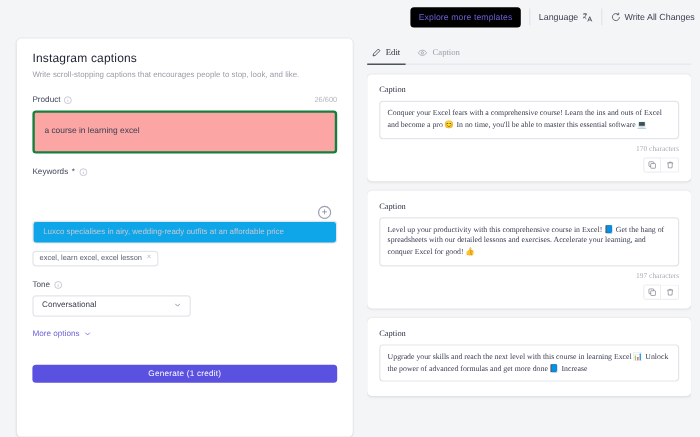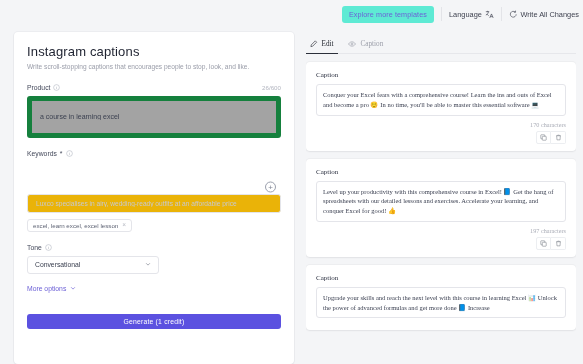--- a/index.html
+++ b/index.html
@@ -12,21 +12,21 @@
   }
   .page { position: relative; width: 583px; height: 364px; }
 
   
   .topbar {
     position: absolute; top: 0; left: 0; right: 0; height: 28px;
     display: flex; align-items: center; justify-content: flex-end;
     padding-right: 4px; gap: 0px;
   }
   .explore-chip {
-    background: #5eead4; color: #6b5fd6;
+    background: #000000; color: #6b5fd6;
     font-size: 7.2px; padding: 4px 7px; border-radius: 3px;
     white-space: nowrap; letter-spacing: .1px;
   }
   .topbar-sep { width: 1px; height: 14px; background: #e3e4e8; margin: 0 7px; }
   .topbar-btn {
     display: flex; align-items: flex-end; gap: 3px;
     font-size: 7.4px; color: #3f4250; white-space: nowrap;
   }
   .topbar-btn svg { display: block; }
 
@@ -35,43 +35,43 @@
     position: absolute; left: 14px; top: 32px; width: 280px; height: 332px;
     background: #ffffff; border-radius: 4px;
     box-shadow: 0 1px 2px rgba(20,25,45,.06), 0 0 0 1px rgba(20,25,45,.035);
     padding: 12px 13px;
   }
   .right-col {
     position: absolute; left: 306px; top: 32px; width: 270px; height: 332px; font-family: Liberation Serif, serif;
   }
 
   
-  .panel-title { font-size: 13px; color: #1e2230; font-weight: 400; letter-spacing: .15px; }
+  .panel-title { font-size: 10px; color: #1e2230; font-weight: 400; letter-spacing: .15px; }
   .panel-sub { font-size: 6.6px; color: #9a9da9; margin-top: 4px; line-height: 1.35; }
 
   .field { margin-top: 12px; }
   .field-head { display: flex; align-items: center; justify-content: space-between; }
   .field-label-wrap { display: flex; align-items: center; gap: 3px; }
   .field-label { font-size: 6.8px; color: #43485a; }
   .req { color: #43485a; font-size: 6.8px; }
   .counter { font-size: 6.2px; color: #b3b6c0; }
   .info-ico { width: 7px; height: 7px; display: block; }
 
   .text-input {
     margin-top: 5px; width: 100%; height: 19px;
-    border: 5px solid #15803d; border-radius: 3px;
-    background: #a3a3a3; font-size: 7px; color: #3b4050;
+    border: 2px solid #15803d; border-radius: 3px;
+    background: #fca5a5; font-size: 7px; color: #3b4050;
     padding: 16px 8px; font-family: inherit; outline: none;
   }
   .text-input::placeholder { color: #c2c5ce; }
 
   .kw-wrap { position: relative; margin-top: 5px; }
   .kw-input {
     width: 100%; height: 19px;
-    border: 1px solid #e4e5ea; border-radius: 3px; background: #eab308;
+    border: 1px solid #e4e5ea; border-radius: 3px; background: #0ea5e9;
     font-size: 6.6px; color: #3b4050; padding: 0 22px 0 8px;
     font-family: inherit; outline: none; margin-top: 32px;
   }
   .kw-input::placeholder { color: #c6c9d1; }
   .kw-add {
     position: absolute; right: 5px; top: 50%; transform: translateY(-50%);
     width: 11px; height: 11px; border-radius: 50%;
     border: 1px solid #9ba0ad; display: flex; align-items: center;
     justify-content: center; color: #7e8494; font-size: 8px; line-height: 1;
     background: transparent;

